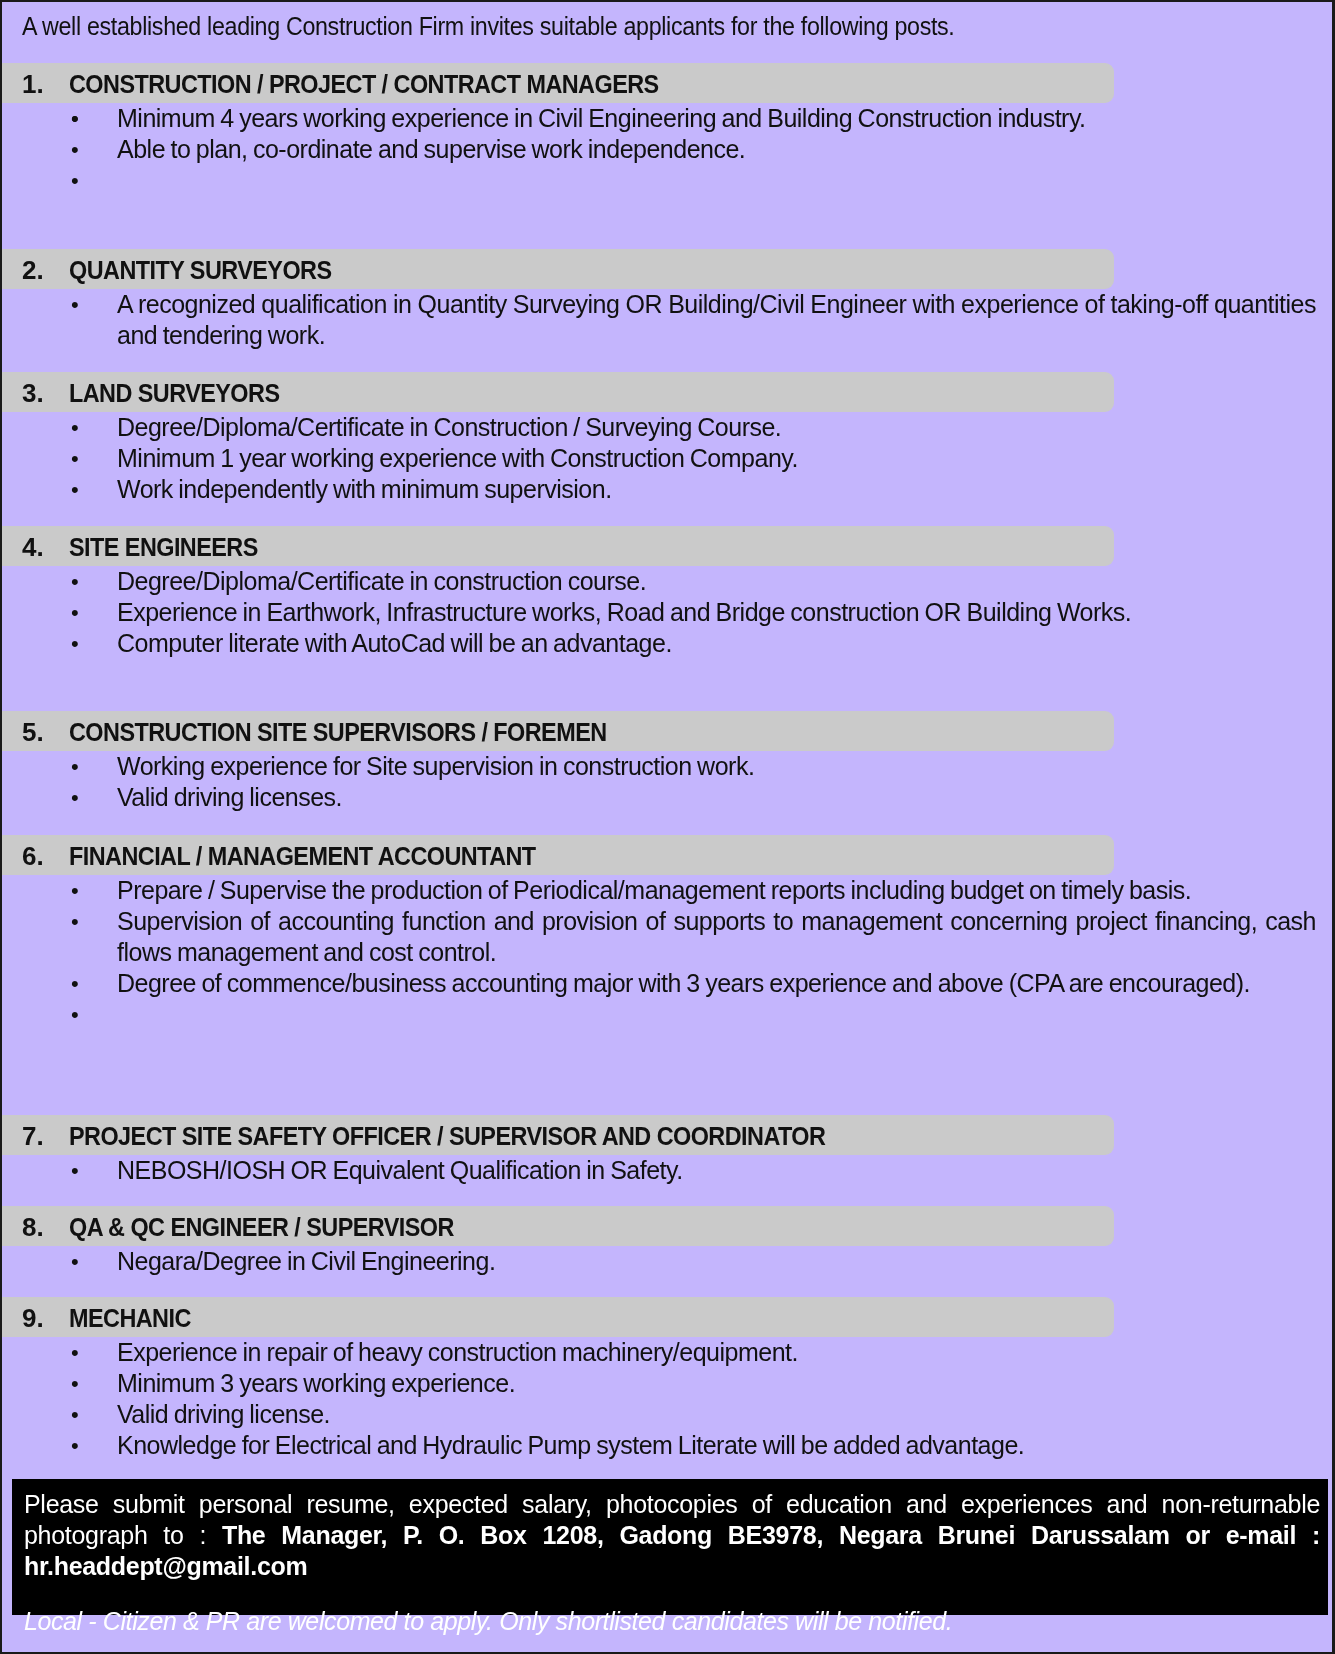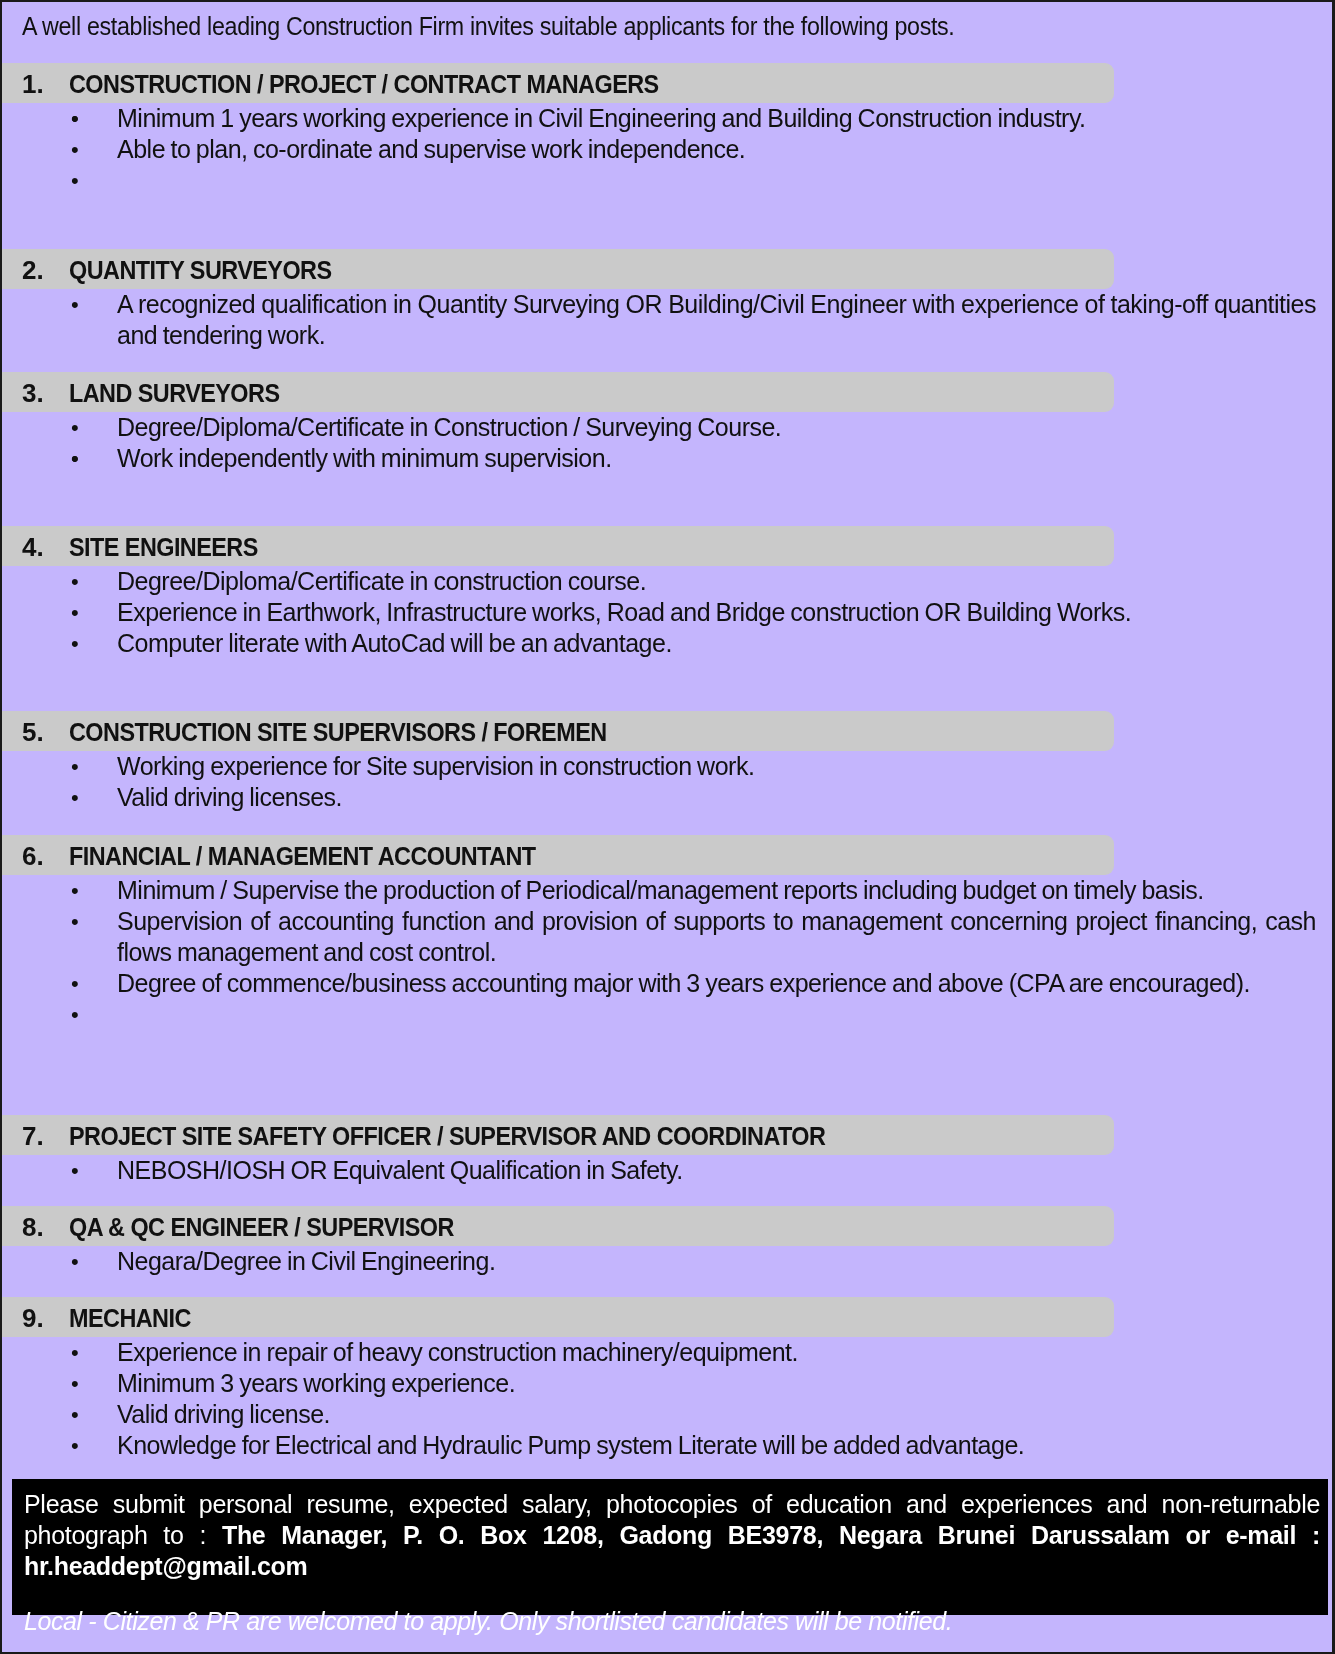--- a/index.html
+++ b/index.html
@@ -78,21 +78,21 @@
 
   <div class="intro">A well established leading Construction Firm invites suitable applicants for the following posts.</div>
 
   <div class="section" style="top:61px;">
     <div class="bar">
       <span class="num">1.</span>
       <span class="title">CONSTRUCTION / PROJECT / CONTRACT MANAGERS</span>
     </div>
     <ul class="items">
       <li><span class="dot">•</span></li>
-      <li><span class="dot">•</span><span class="txt">Minimum 1 years working experience in Civil Engineering and Building Construction industry.</span></li>
+      <li><span class="dot">•</span><span class="txt">Minimum 4 years working experience in Civil Engineering and Building Construction industry.</span></li>
       <li><span class="dot">•</span><span class="txt">Able to plan, co-ordinate and supervise work independence.</span></li>
       <li><span class="dot">•</span></li>
     </ul>
   </div>
 
   <div class="section" style="top:247px;">
     <div class="bar">
       <span class="num">2.</span>
       <span class="title">QUANTITY SURVEYORS</span>
     </div>
@@ -101,21 +101,21 @@
     </ul>
   </div>
 
   <div class="section" style="top:370px;">
     <div class="bar">
       <span class="num">3.</span>
       <span class="title">LAND SURVEYORS</span>
     </div>
     <ul class="items">
       <li><span class="dot">•</span><span class="txt">Degree/Diploma/Certificate in Construction / Surveying Course.</span></li>
-      <li><span class="dot">•</span></li>
+      <li><span class="dot">•</span><span class="txt">Minimum 1 year working experience with Construction Company.</span></li>
       <li><span class="dot">•</span><span class="txt">Work independently with minimum supervision.</span></li>
     </ul>
   </div>
 
   <div class="section" style="top:524px;">
     <div class="bar">
       <span class="num">4.</span>
       <span class="title">SITE ENGINEERS</span>
     </div>
     <ul class="items">
@@ -135,21 +135,21 @@
       <li><span class="dot">•</span><span class="txt">Valid driving licenses.</span></li>
     </ul>
   </div>
 
   <div class="section" style="top:833px;">
     <div class="bar">
       <span class="num">6.</span>
       <span class="title">FINANCIAL / MANAGEMENT ACCOUNTANT</span>
     </div>
     <ul class="items">
-      <li><span class="dot">•</span><span class="txt">Minimum / Supervise the production of Periodical/management reports including budget on timely basis.</span></li>
+      <li><span class="dot">•</span><span class="txt">Prepare / Supervise the production of Periodical/management reports including budget on timely basis.</span></li>
       <li><span class="dot">•</span><span class="txt">Supervision of accounting function and provision of supports to management concerning project financing, cash flows management and cost control.</span></li>
       <li><span class="dot">•</span><span class="txt">Degree of commence/business accounting major with 3 years experience and above (CPA are encouraged).</span></li>
       <li><span class="dot">•</span></li>
     </ul>
   </div>
 
   <div class="section" style="top:1113px;">
     <div class="bar">
       <span class="num">7.</span>
       <span class="title">PROJECT SITE SAFETY OFFICER / SUPERVISOR AND COORDINATOR</span>

